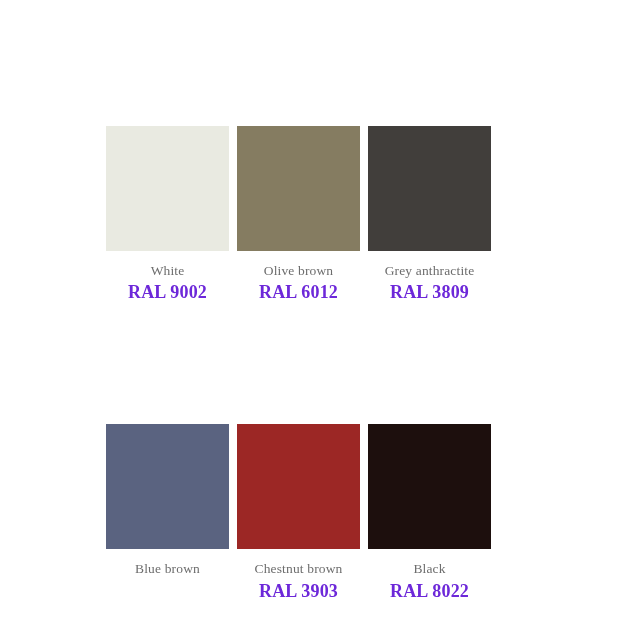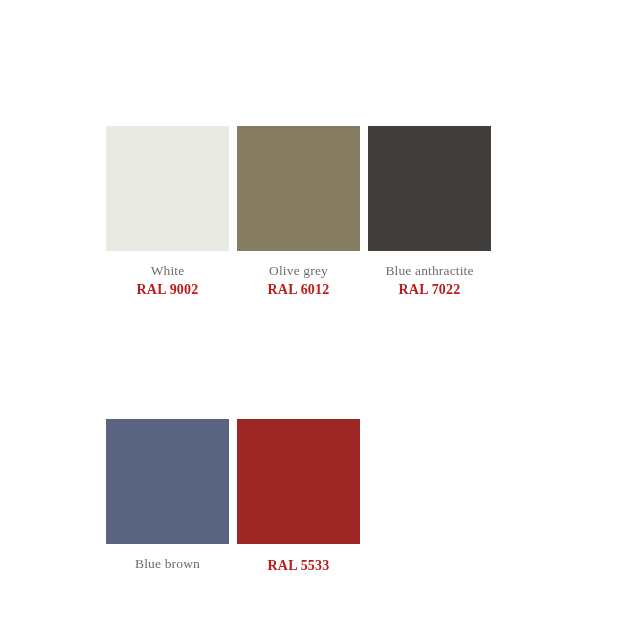--- a/index.html
+++ b/index.html
@@ -45,23 +45,23 @@
   }
   .color-name {
     display: block;
     font-size: 13.5px;
     color: #6d6d6d;
     letter-spacing: 0.15px;
     white-space: nowrap;
   }
   .color-code {
     display: block;
-    font-size: 14px;
+    font-size: 18px;
     font-weight: bold;
-    color: #b91c1c;
+    color: #6d28d9;
     letter-spacing: 0.2px;
     white-space: nowrap;
     padding-top: 2px;
   }
   .row-spacer {
     height: 104px;
   }
 </style>
 </head>
 <body>
@@ -73,46 +73,54 @@
       <span class="swatch-chip" style="background-color:#e9eae1;"></span>
       <div class="swatch-caption">
         <span class="color-name">White</span>
         <span class="color-code">RAL 9002</span>
       </div>
     </div>
 
     <div class="swatch-cell">
       <span class="swatch-chip" style="background-color:#857c61;"></span>
       <div class="swatch-caption">
-        <span class="color-name">Olive grey</span>
+        <span class="color-name">Olive brown</span>
         <span class="color-code">RAL 6012</span>
       </div>
     </div>
 
     <div class="swatch-cell">
       <span class="swatch-chip" style="background-color:#413e3b;"></span>
       <div class="swatch-caption">
-        <span class="color-name">Blue anthractite</span>
-        <span class="color-code">RAL 7022</span>
+        <span class="color-name">Grey anthractite</span>
+        <span class="color-code">RAL 3809</span>
       </div>
     </div>
 
     <div class="row-spacer"></div>
     <div class="row-spacer"></div>
     <div class="row-spacer"></div>
 
     <div class="swatch-cell">
       <span class="swatch-chip" style="background-color:#5a6380;"></span>
       <div class="swatch-caption">
         <span class="color-name">Blue brown</span>
       </div>
     </div>
 
     <div class="swatch-cell">
       <span class="swatch-chip" style="background-color:#9c2725;"></span>
       <div class="swatch-caption">
-        <span class="color-code">RAL 5533</span>
+        <span class="color-name">Chestnut brown</span>
+        <span class="color-code">RAL 3903</span>
       </div>
     </div>
 
+    <div class="swatch-cell">
+      <span class="swatch-chip" style="background-color:#1d0f0d;"></span>
+      <div class="swatch-caption">
+        <span class="color-name">Black</span>
+        <span class="color-code">RAL 8022</span>
+      </div>
+    </div>
 
   </div>
 </div>
 
 </body></html>

